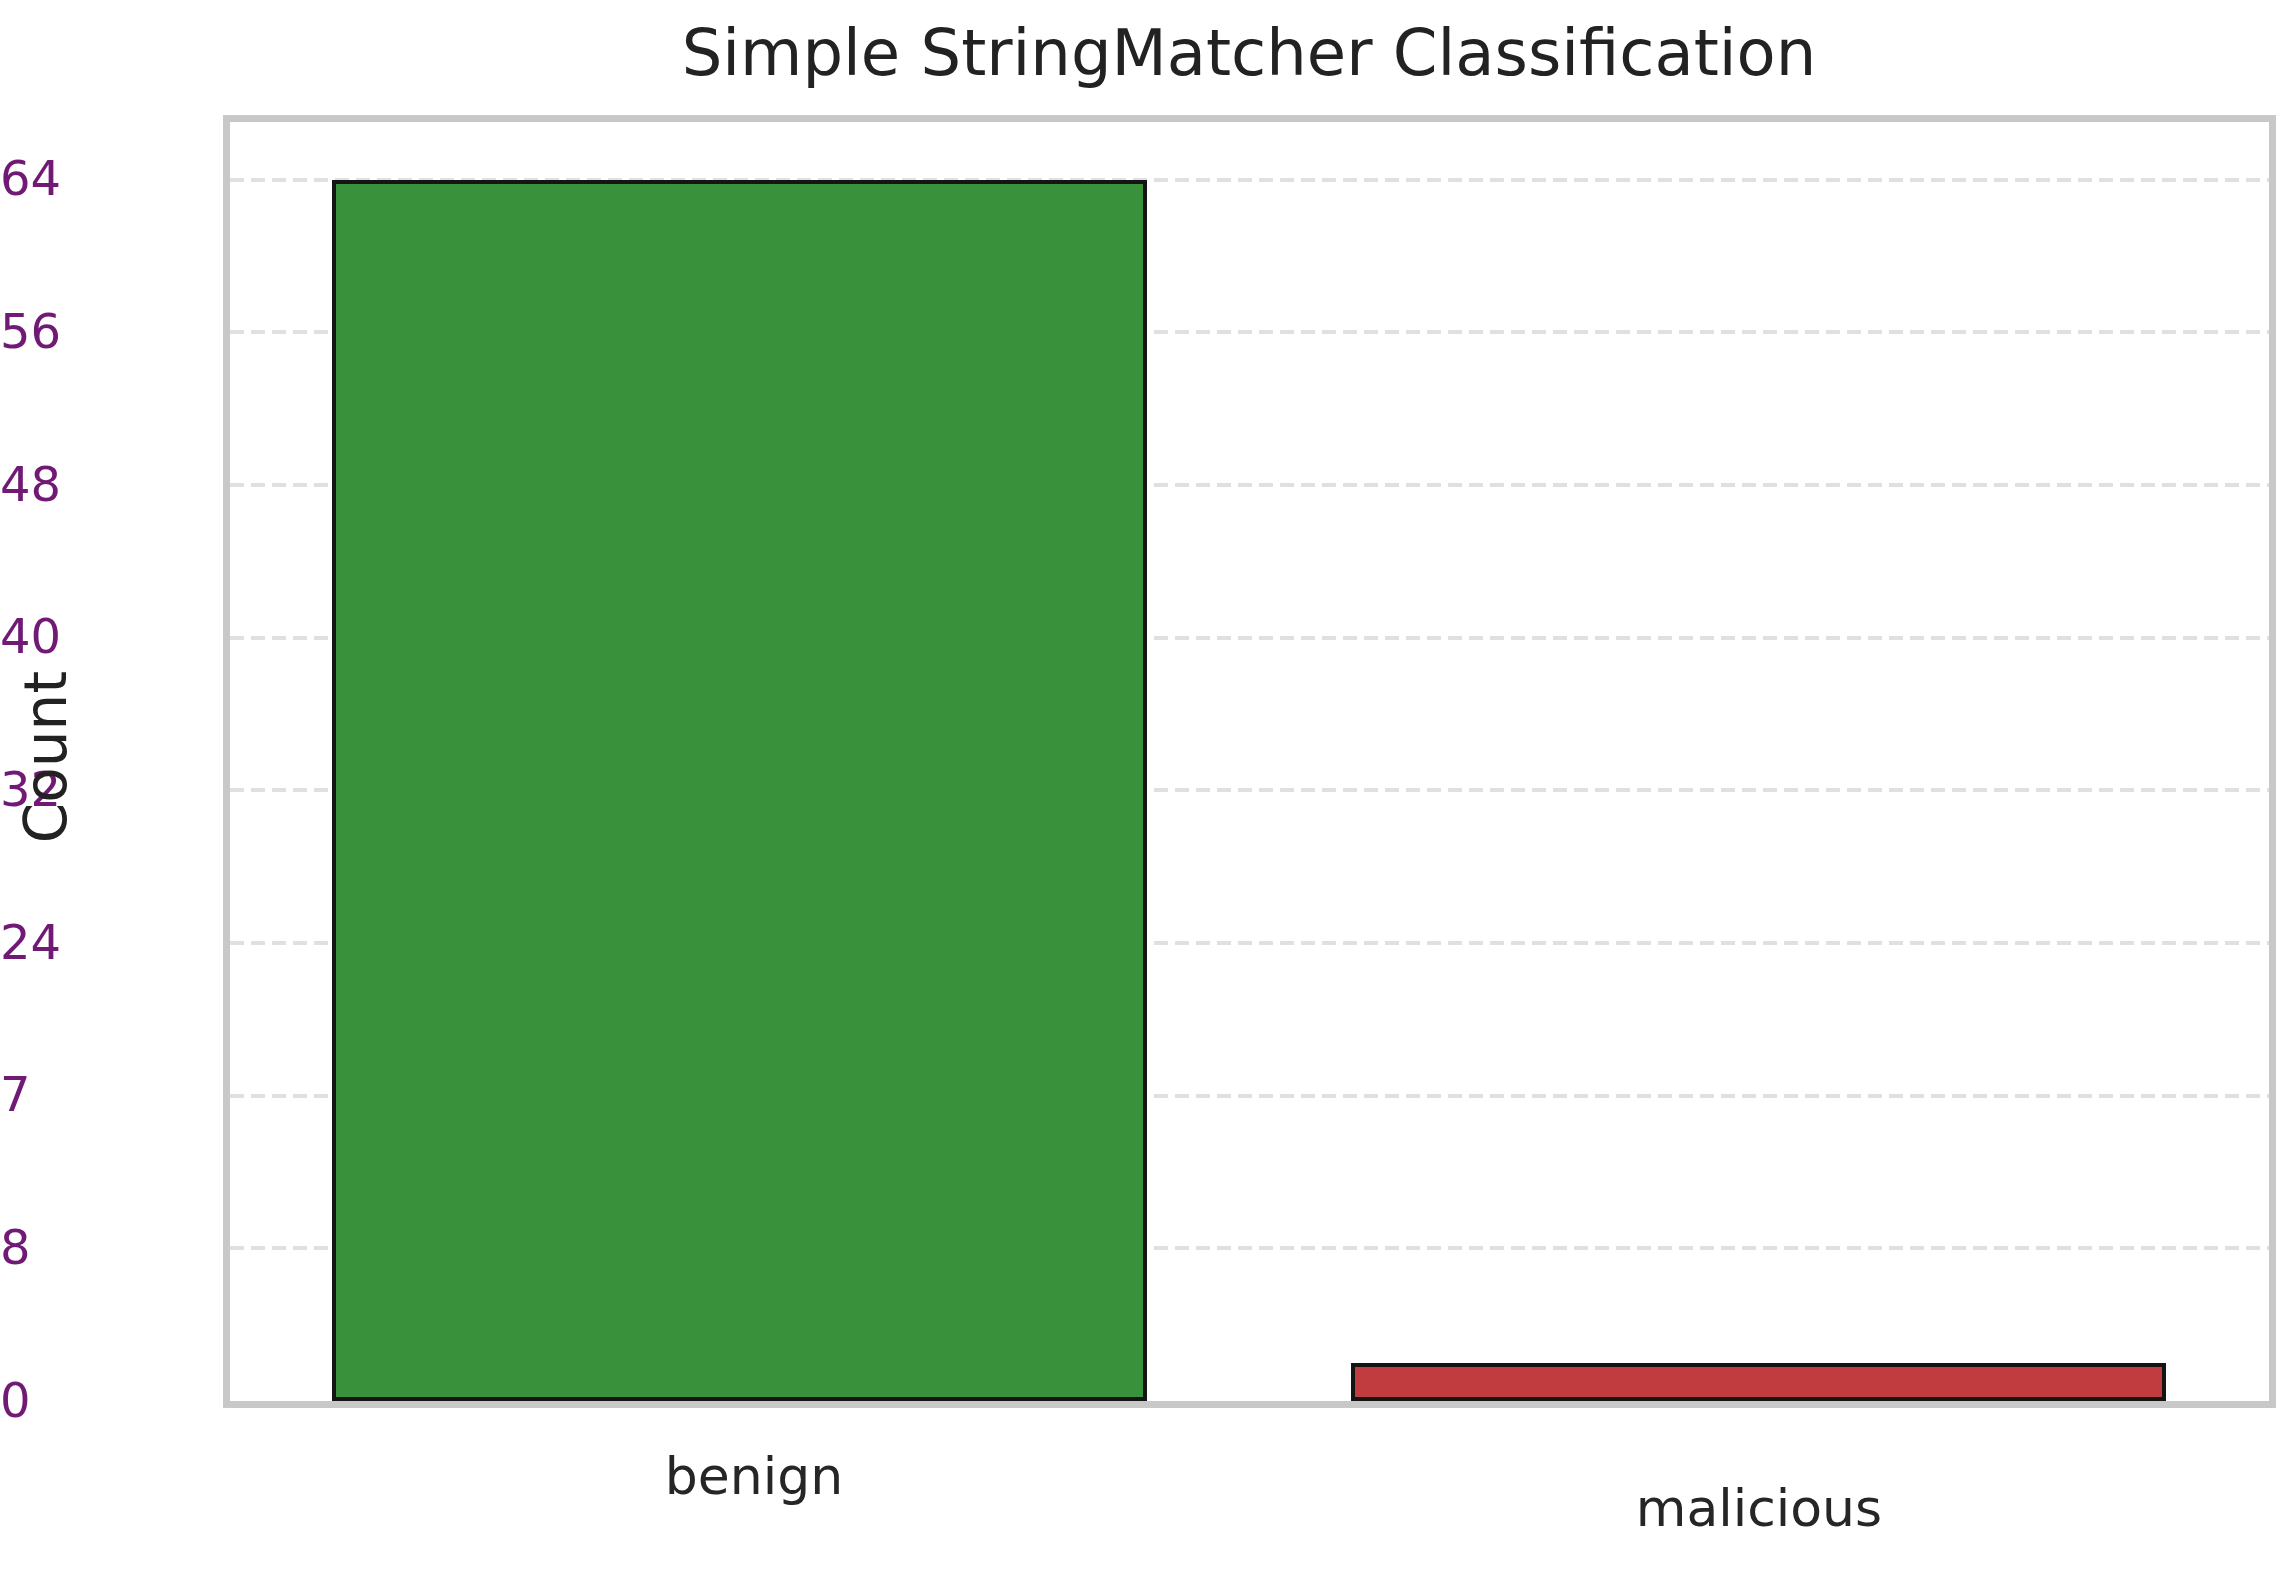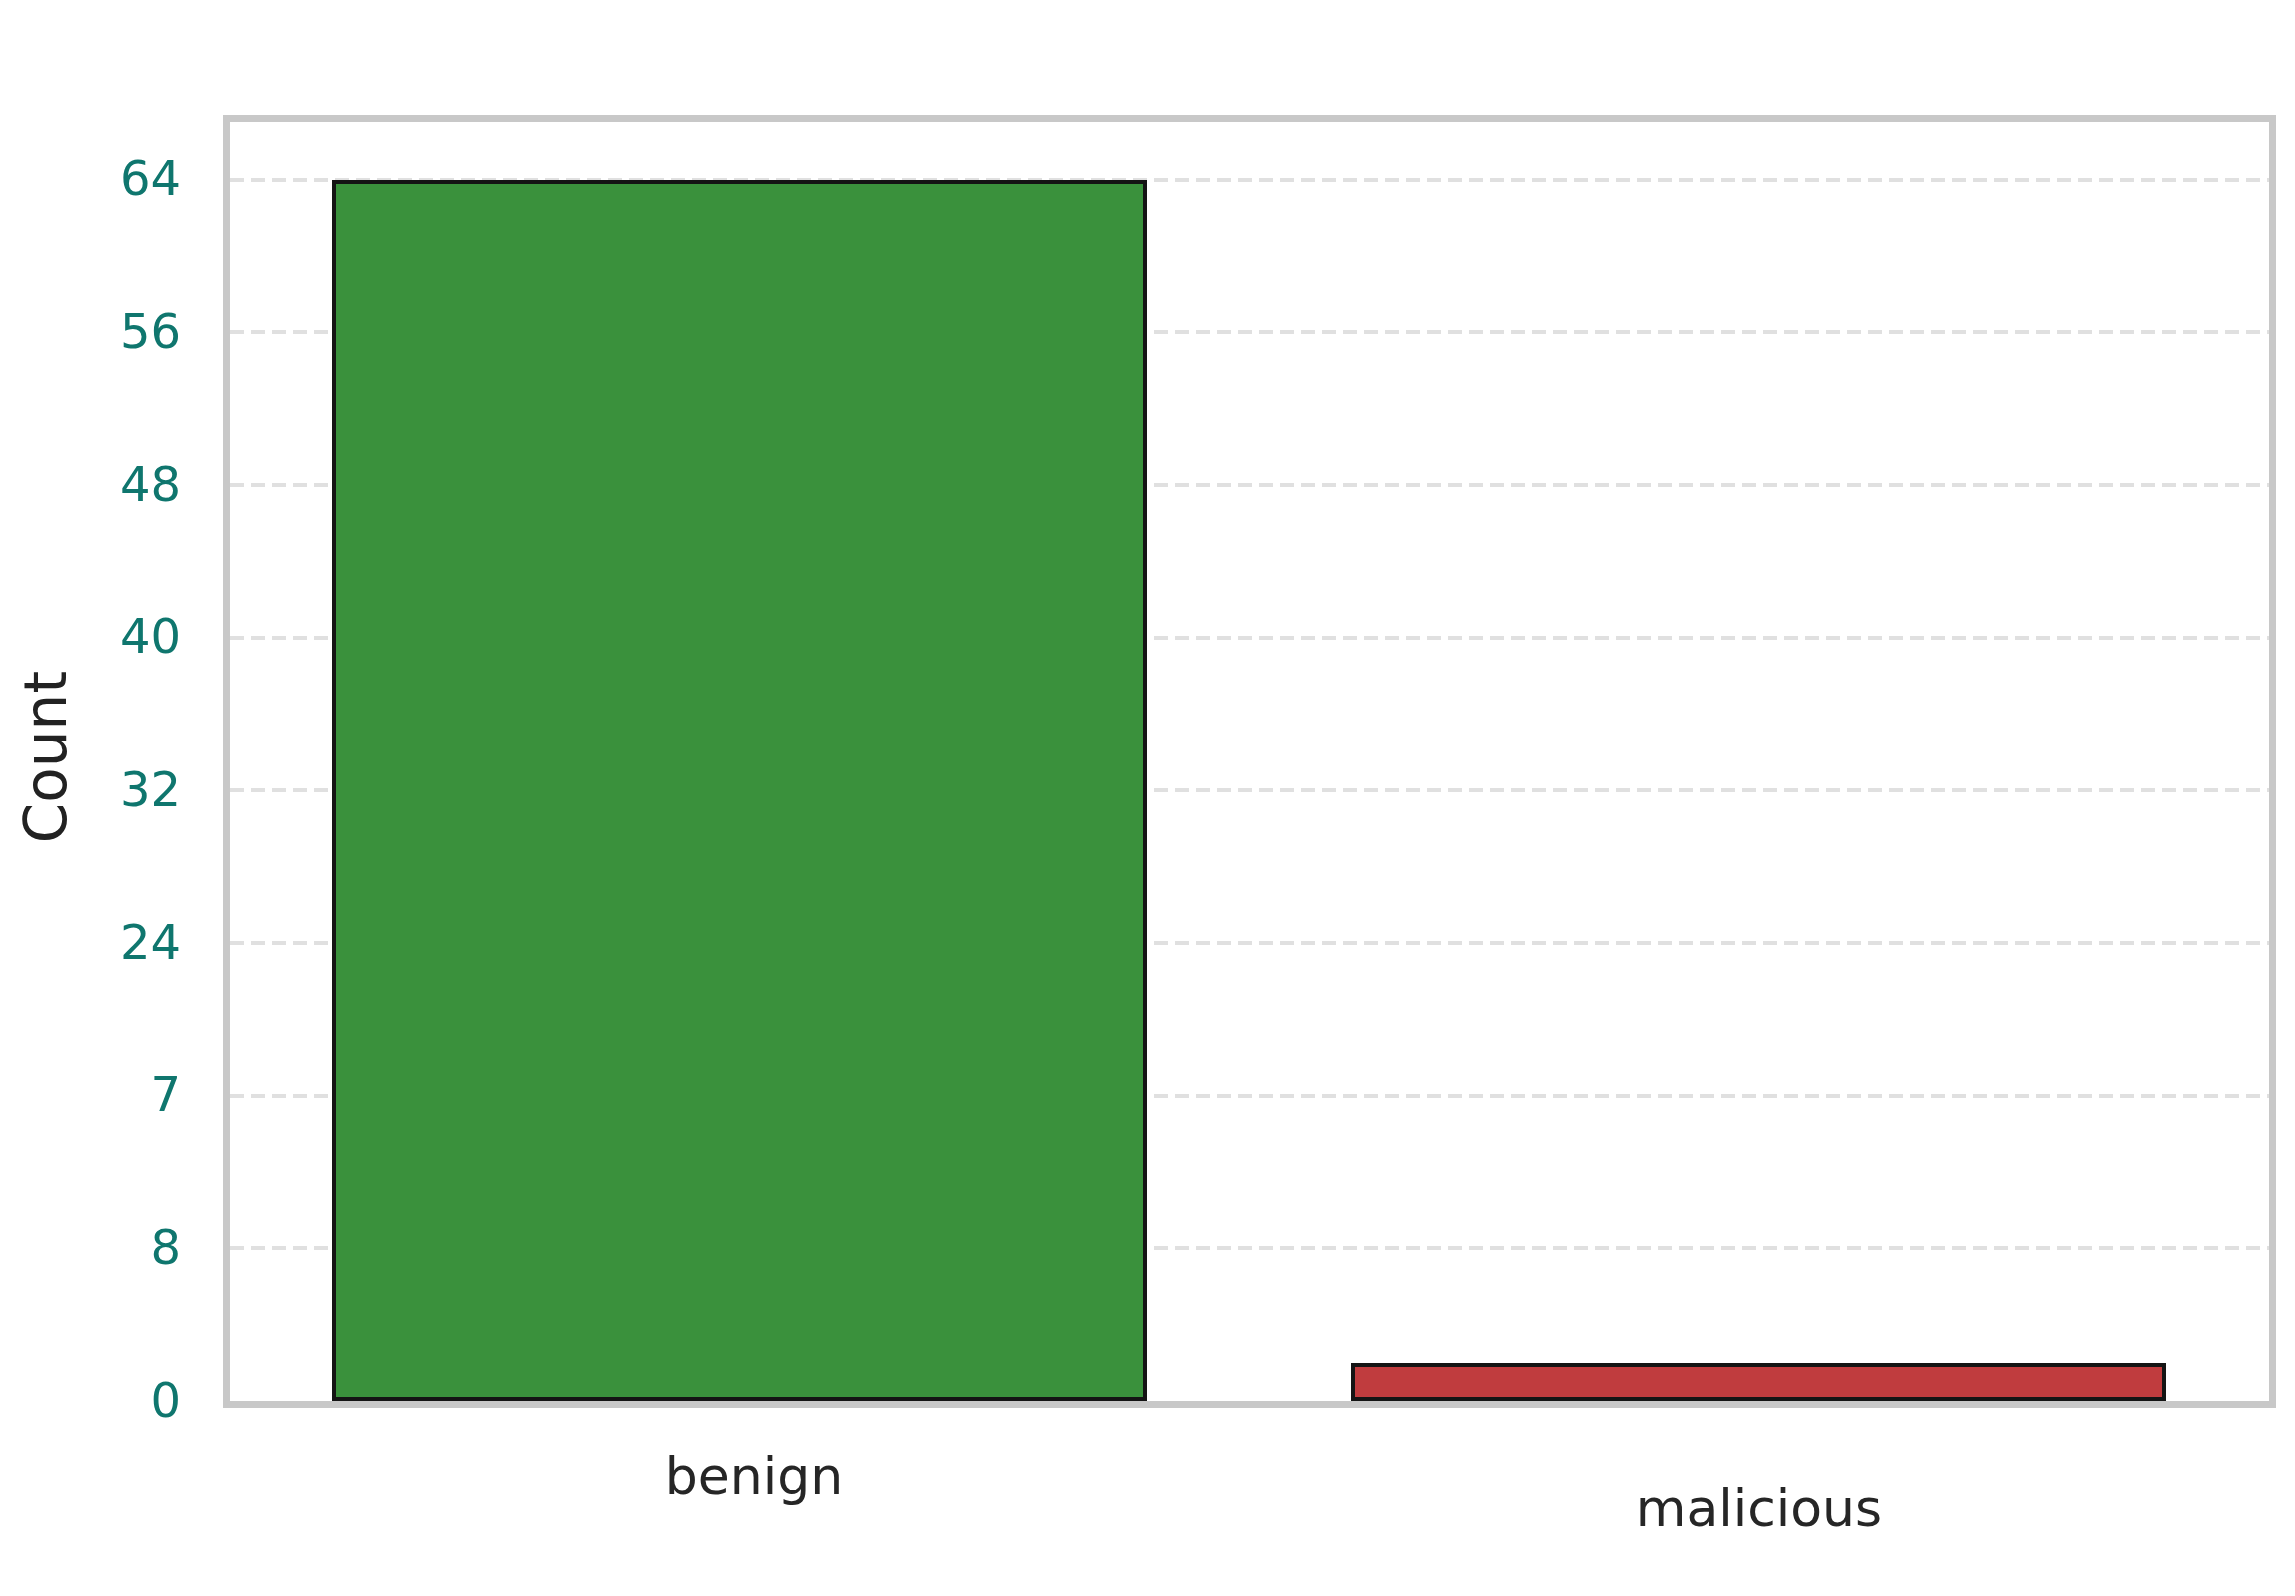--- a/index.html
+++ b/index.html
@@ -46,24 +46,24 @@
   .bar {
     position: absolute;
     bottom: 0;
     box-sizing: border-box;
     border: 4.4px solid #141414;
   }
   .ytick-label {
     position: absolute;
     left: 0;
     width: 181px;
-    text-align: right;
+    text-align: left;
     font-size: 48px;
     line-height: 65px;
-    color: #0f766e;
+    color: #701a75;
   }
   .xtick-label {
     position: absolute;
     top: 1440px;
     transform: translateX(-50%);
     font-size: 52px;
     line-height: 73px;
     white-space: nowrap;
     color: #262626;
   }
@@ -85,20 +85,21 @@
     font-size: 58px;
     line-height: 73px;
     white-space: nowrap;
     color: #222222;
   }
 </style>
 </head>
 <body>
 
 <div class="figure">
+  <div class="chart-title">Simple StringMatcher Classification</div>
 
   <div class="plot-area" style="border-color: rgb(200, 200, 200);">
     <div id="gridlines">
         <div class="gridline" style="bottom: 151px; background: repeating-linear-gradient(90deg, rgb(224, 224, 224) 0px, rgb(224, 224, 224) 13.8px, transparent 13.8px, transparent 21px);"></div>
         <div class="gridline" style="bottom: 303px; background: repeating-linear-gradient(90deg, rgb(224, 224, 224) 0px, rgb(224, 224, 224) 13.8px, transparent 13.8px, transparent 21px);"></div>
         <div class="gridline" style="bottom: 456px; background: repeating-linear-gradient(90deg, rgb(224, 224, 224) 0px, rgb(224, 224, 224) 13.8px, transparent 13.8px, transparent 21px);"></div>
         <div class="gridline" style="bottom: 609px; background: repeating-linear-gradient(90deg, rgb(224, 224, 224) 0px, rgb(224, 224, 224) 13.8px, transparent 13.8px, transparent 21px);"></div>
         <div class="gridline" style="bottom: 761px; background: repeating-linear-gradient(90deg, rgb(224, 224, 224) 0px, rgb(224, 224, 224) 13.8px, transparent 13.8px, transparent 21px);"></div>
         <div class="gridline" style="bottom: 914px; background: repeating-linear-gradient(90deg, rgb(224, 224, 224) 0px, rgb(224, 224, 224) 13.8px, transparent 13.8px, transparent 21px);"></div>
         <div class="gridline" style="bottom: 1067px; background: repeating-linear-gradient(90deg, rgb(224, 224, 224) 0px, rgb(224, 224, 224) 13.8px, transparent 13.8px, transparent 21px);"></div>

